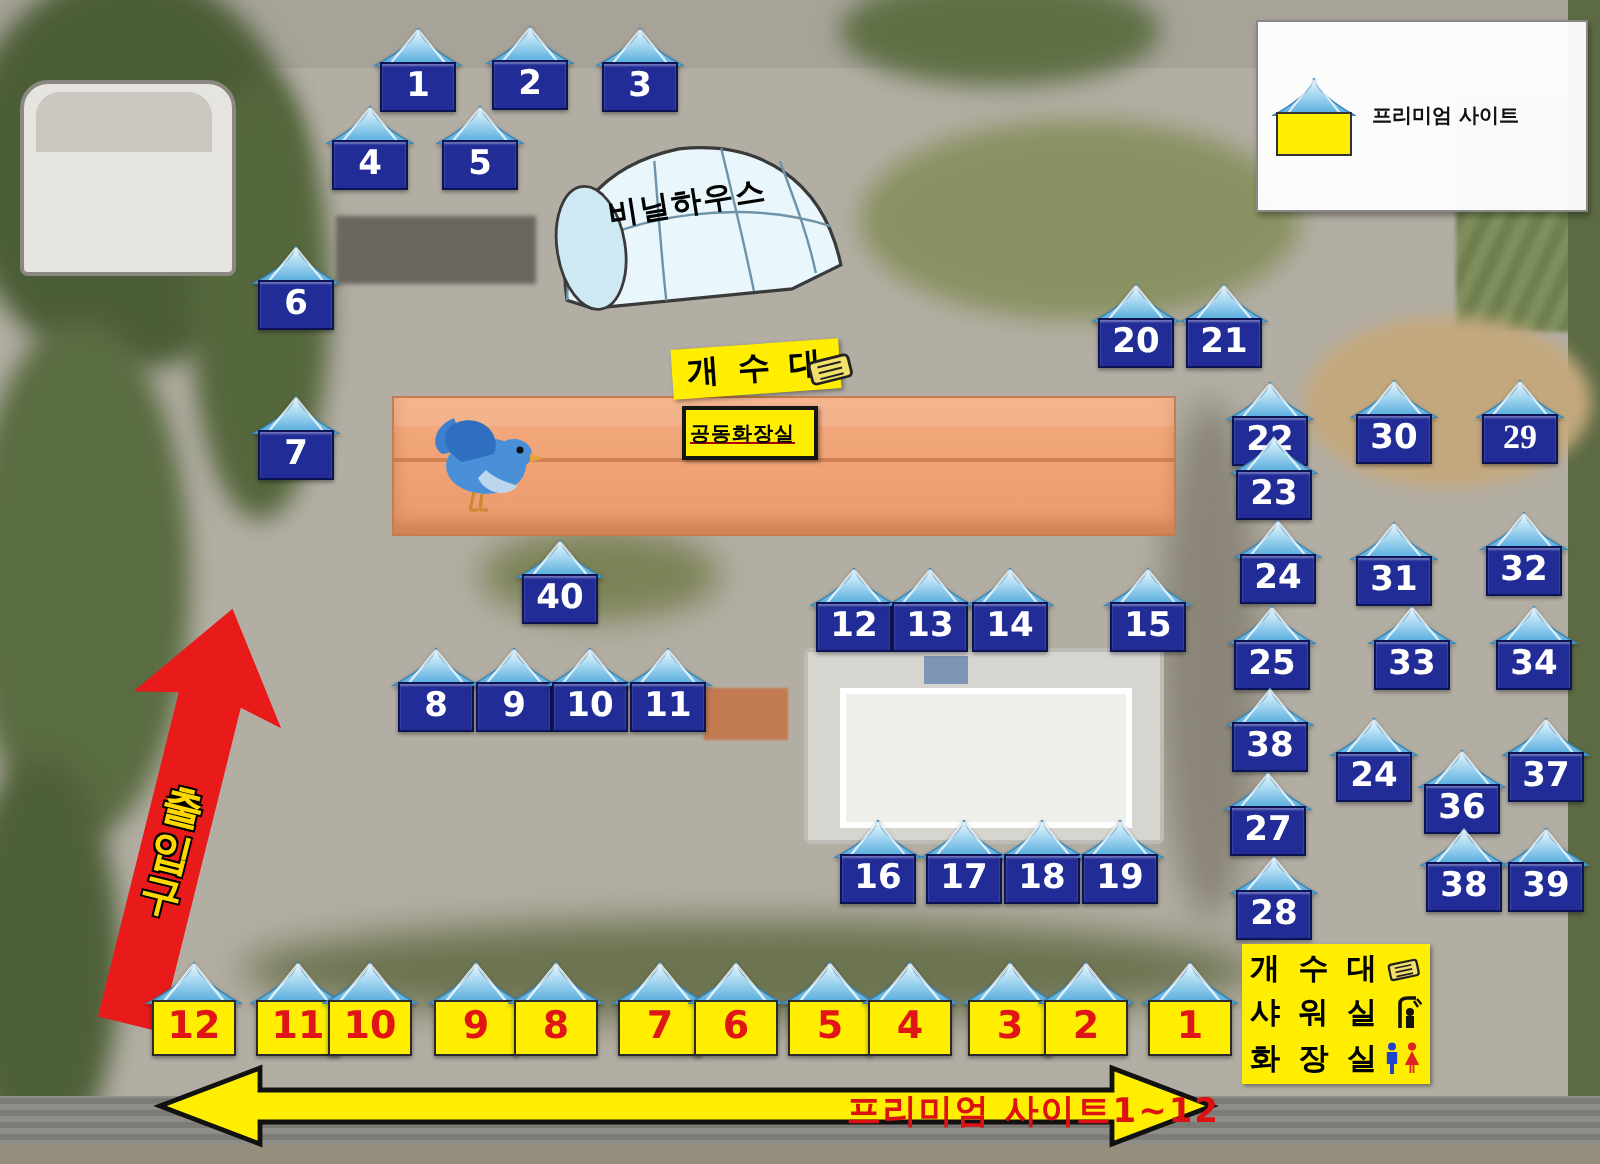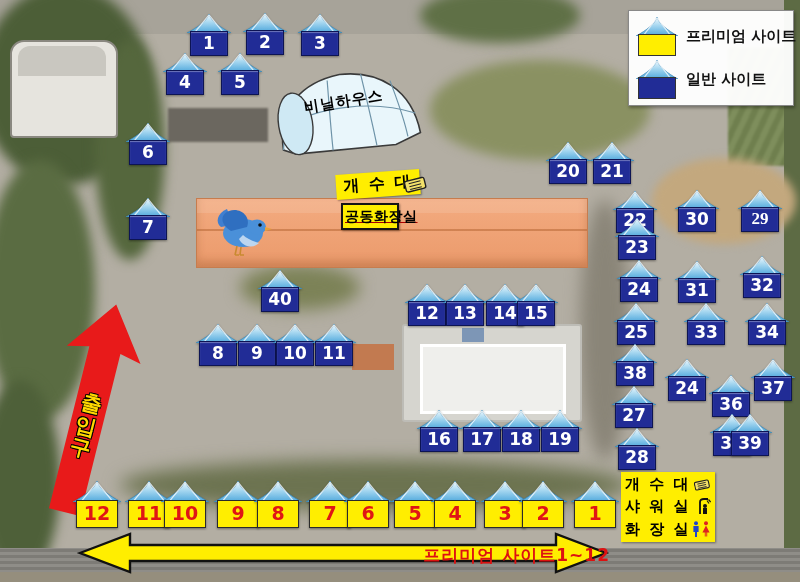--- a/index.html
+++ b/index.html
@@ -46,29 +46,29 @@
     border:1px solid #2a2a2a;color:#e01515;font-size:19px;}
   
   .legend{left:628px;top:10px;width:166px;height:96px;background:rgba(255,255,255,.96);
     border:1px solid #888;box-shadow:1px 2px 3px rgba(0,0,0,.35);
     display:flex;flex-direction:column;justify-content:space-around;padding:4px 6px;box-sizing:border-box;}
   .legend-row{display:flex;align-items:center;gap:7px;}
   .legend-tent{display:flex;flex-direction:column;align-items:center;width:44px;}
   .legend-body{width:36px;height:20px;margin-top:-2px;border:1px solid #333;}
   .legend-body.premium{background:#ffee00;}
   .legend-body.general{background:#212c96;}
-  .legend-label{font-size:15px;font-weight:bold;color:#111;white-space:nowrap;}
+  .legend-label{font-size:10px;font-weight:bold;color:#111;white-space:nowrap;}
   
   .ylabel{background:#ffee00;color:#000;font-weight:bold;display:flex;align-items:center;
     box-shadow:1px 1px 2px rgba(0,0,0,.4);}
   .sink-top{left:336px;top:172px;width:84px;height:25px;font-size:16px;justify-content:center;
     letter-spacing:2px;transform:rotate(-4deg);}
   .sink-top-icon{left:404px;top:176px;transform:rotate(-14deg);}
-  .restroom-label{left:341px;top:203px;width:58px;height:27px;border:2px solid #151515;
-    font-size:14px;padding:0 2px;gap:18px;box-sizing:border-box;}
+  .restroom-label{left:341px;top:203px;width:68px;height:27px;border:2px solid #151515;
+    font-size:10px;padding:0 2px;gap:18px;box-sizing:border-box;}
   .restroom-label .txt{text-decoration:underline;text-decoration-color:#a00;letter-spacing:.5px;white-space:nowrap;}
   .facilities{left:621px;top:472px;width:94px;height:70px;flex-direction:column;justify-content:space-around;
     align-items:stretch;padding:2px 4px;box-sizing:border-box;}
   .fac-row{display:flex;align-items:center;justify-content:space-between;font-size:15px;
     font-weight:bold;letter-spacing:2px;line-height:1;}
   
   .camp-name{left:235px;top:238px;width:196px;text-align:center;font-size:17px;font-weight:800;
     color:#1b2d9e;letter-spacing:1px;text-shadow:0 0 2px rgba(255,255,255,.7);}
   .greenhouse{left:270px;top:66px;width:150px;height:88px;transform:rotate(-9deg);}
   .greenhouse .gh-label{position:absolute;left:0;top:26px;width:100%;text-align:center;
@@ -176,30 +176,20 @@
     <div class="legend-row">
       <div class="legend-tent">
         <svg width="44" height="19" viewBox="0 0 44 20">
           <path d="M22 0 C24 7 33 14 44 20 L0 20 C11 14 20 7 22 0 Z" fill="url(#cg)" stroke="#3a88b8" stroke-width="0.8"></path>
           <path d="M22 1 L8 19 M22 1 L36 19" stroke="rgba(255,255,255,.75)" stroke-width="1.2" fill="none"></path>
         </svg>
         <div class="legend-body premium"></div>
       </div>
       <span class="legend-label">프리미엄 사이트</span>
     </div>
-    <div class="legend-row">
-      <div class="legend-tent">
-        <svg width="44" height="19" viewBox="0 0 44 20">
-          <path d="M22 0 C24 7 33 14 44 20 L0 20 C11 14 20 7 22 0 Z" fill="url(#cg)" stroke="#3a88b8" stroke-width="0.8"></path>
-          <path d="M22 1 L8 19 M22 1 L36 19" stroke="rgba(255,255,255,.75)" stroke-width="1.2" fill="none"></path>
-        </svg>
-        <div class="legend-body general"></div>
-      </div>
-      <span class="legend-label">일반 사이트</span>
-    </div>
   </div>
 
   <div class="abs" id="tents-layer" style="left:0;top:0">
       <div class="tent general" style="left: 187px; top: 13.5px;">
         <svg class="canopy" width="44" height="19" viewBox="0 0 44 20" preserveAspectRatio="none">
      <path d="M22 0 C24 7 33 14 44 20 L0 20 C11 14 20 7 22 0 Z" fill="url(#cg)" stroke="#3a88b8" stroke-width="0.8"></path>
      <path d="M22 1 L8 19 M22 1 L36 19" stroke="rgba(255,255,255,.75)" stroke-width="1.2" fill="none"></path>
    </svg>
         <div class="plate">1</div>
       </div>
@@ -287,21 +277,21 @@
    </svg>
         <div class="plate">13</div>
       </div>
       <div class="tent general" style="left: 483px; top: 283.5px;">
         <svg class="canopy" width="44" height="19" viewBox="0 0 44 20" preserveAspectRatio="none">
      <path d="M22 0 C24 7 33 14 44 20 L0 20 C11 14 20 7 22 0 Z" fill="url(#cg)" stroke="#3a88b8" stroke-width="0.8"></path>
      <path d="M22 1 L8 19 M22 1 L36 19" stroke="rgba(255,255,255,.75)" stroke-width="1.2" fill="none"></path>
    </svg>
         <div class="plate">14</div>
       </div>
-      <div class="tent general" style="left: 514px; top: 283.5px; justify-content: space-between;">
+      <div class="tent general" style="left: 552px; top: 283.5px; justify-content: space-between;">
         <svg class="canopy" width="44" height="19" viewBox="0 0 44 20" preserveAspectRatio="none">
      <path d="M22 0 C24 7 33 14 44 20 L0 20 C11 14 20 7 22 0 Z" fill="url(#cg)" stroke="#3a88b8" stroke-width="0.8"></path>
      <path d="M22 1 L8 19 M22 1 L36 19" stroke="rgba(255,255,255,.75)" stroke-width="1.2" fill="none"></path>
    </svg>
         <div class="plate">15</div>
       </div>
       <div class="tent general" style="left: 417px; top: 409.5px;">
         <svg class="canopy" width="44" height="19" viewBox="0 0 44 20" preserveAspectRatio="none">
      <path d="M22 0 C24 7 33 14 44 20 L0 20 C11 14 20 7 22 0 Z" fill="url(#cg)" stroke="#3a88b8" stroke-width="0.8"></path>
      <path d="M22 1 L8 19 M22 1 L36 19" stroke="rgba(255,255,255,.75)" stroke-width="1.2" fill="none"></path>
@@ -455,21 +445,21 @@
    </svg>
         <div class="plate">37</div>
       </div>
       <div class="tent general" style="left: 710px; top: 413.5px;">
         <svg class="canopy" width="44" height="19" viewBox="0 0 44 20" preserveAspectRatio="none">
      <path d="M22 0 C24 7 33 14 44 20 L0 20 C11 14 20 7 22 0 Z" fill="url(#cg)" stroke="#3a88b8" stroke-width="0.8"></path>
      <path d="M22 1 L8 19 M22 1 L36 19" stroke="rgba(255,255,255,.75)" stroke-width="1.2" fill="none"></path>
    </svg>
         <div class="plate">38</div>
       </div>
-      <div class="tent general" style="left: 728px; top: 413.5px;">
+      <div class="tent general" style="left: 751px; top: 413.5px;">
         <svg class="canopy" width="44" height="19" viewBox="0 0 44 20" preserveAspectRatio="none">
      <path d="M22 0 C24 7 33 14 44 20 L0 20 C11 14 20 7 22 0 Z" fill="url(#cg)" stroke="#3a88b8" stroke-width="0.8"></path>
      <path d="M22 1 L8 19 M22 1 L36 19" stroke="rgba(255,255,255,.75)" stroke-width="1.2" fill="none"></path>
    </svg>
         <div class="plate">39</div>
       </div>
       <div class="tent general" style="left: 258px; top: 269.5px;">
         <svg class="canopy" width="44" height="19" viewBox="0 0 44 20" preserveAspectRatio="none">
      <path d="M22 0 C24 7 33 14 44 20 L0 20 C11 14 20 7 22 0 Z" fill="url(#cg)" stroke="#3a88b8" stroke-width="0.8"></path>
      <path d="M22 1 L8 19 M22 1 L36 19" stroke="rgba(255,255,255,.75)" stroke-width="1.2" fill="none"></path>

